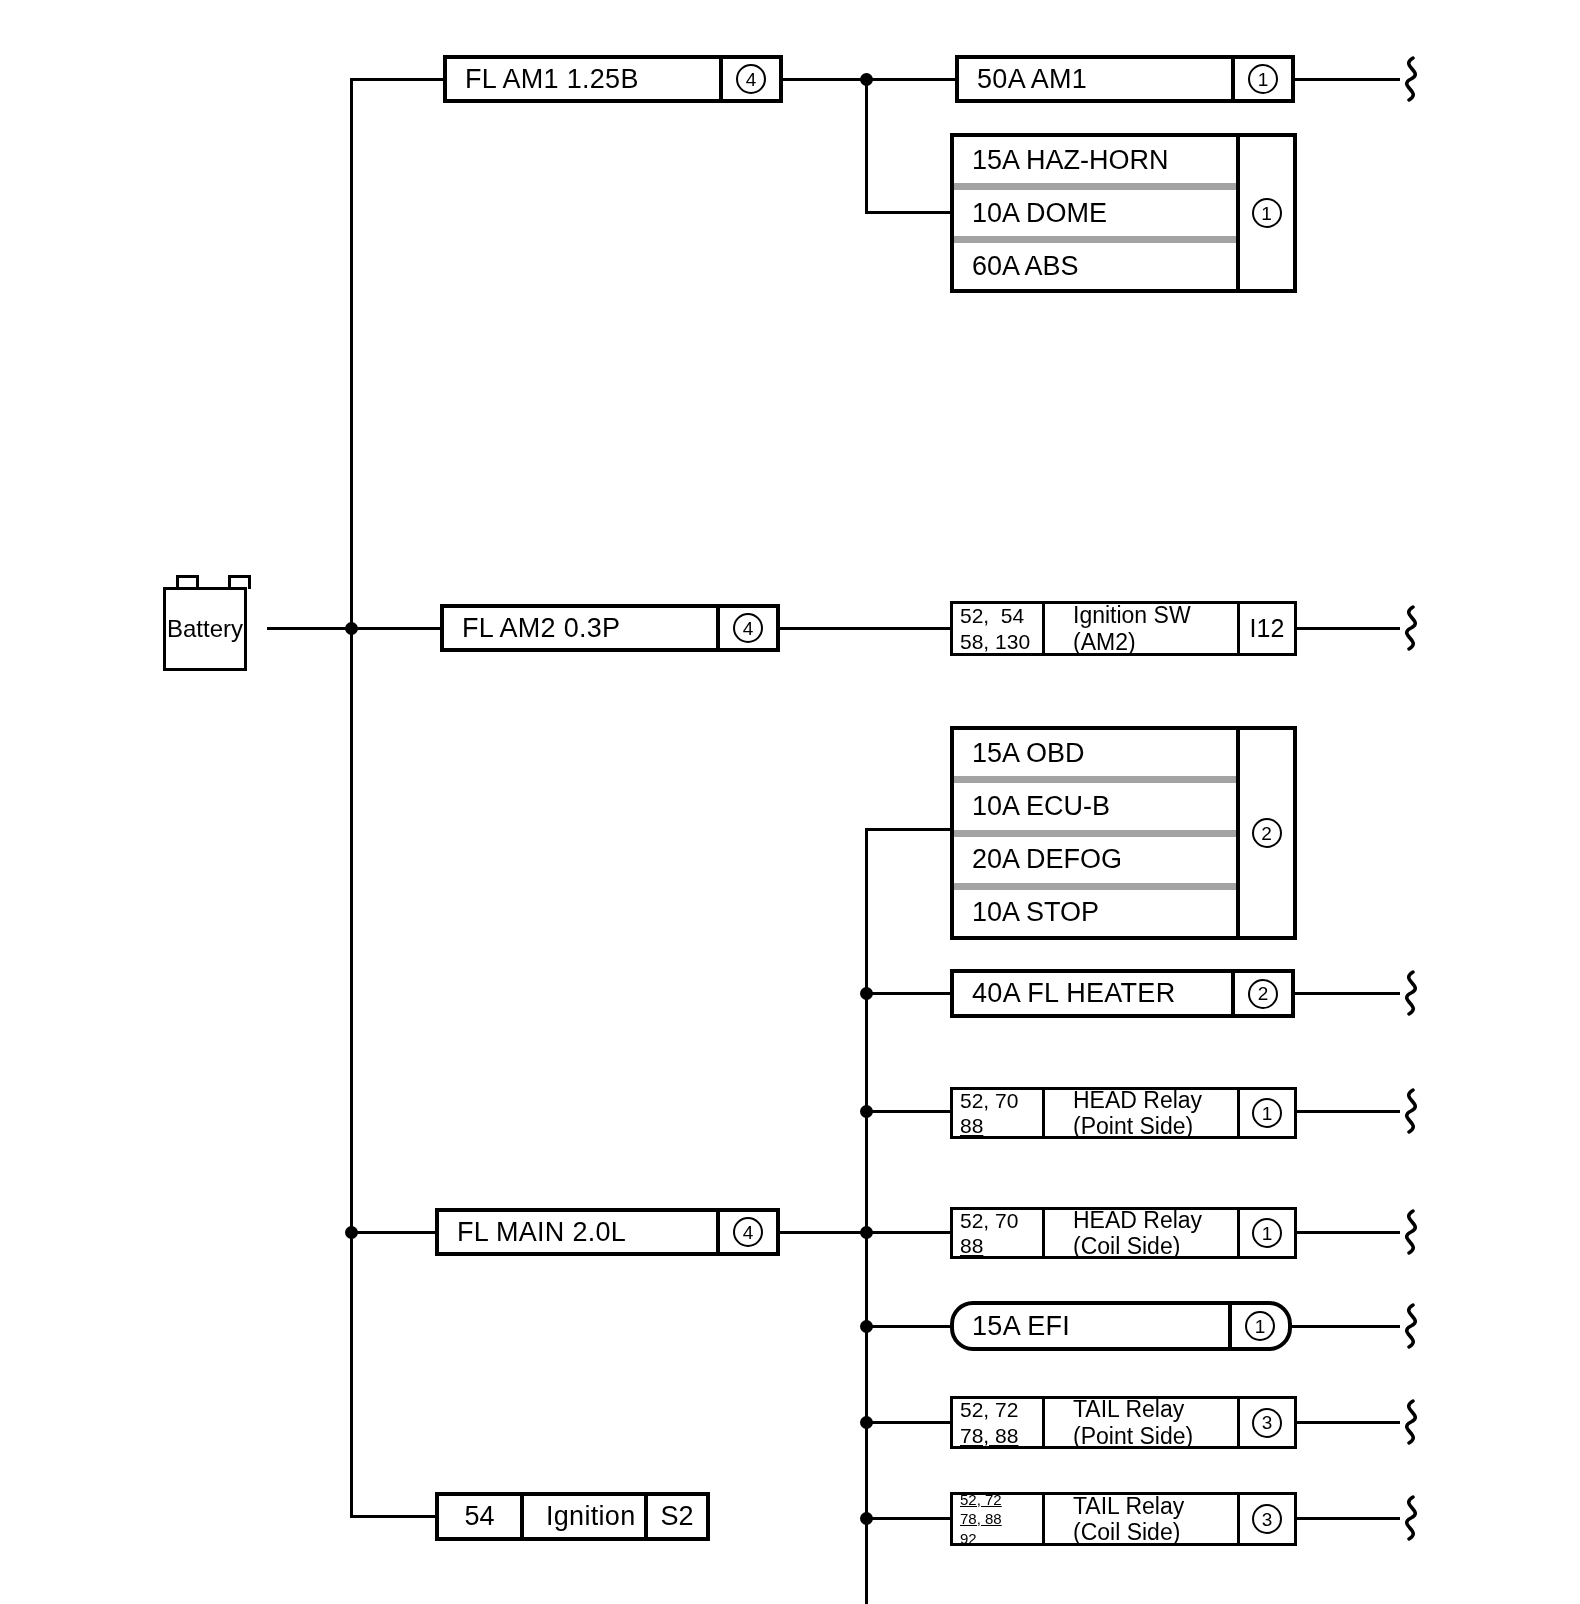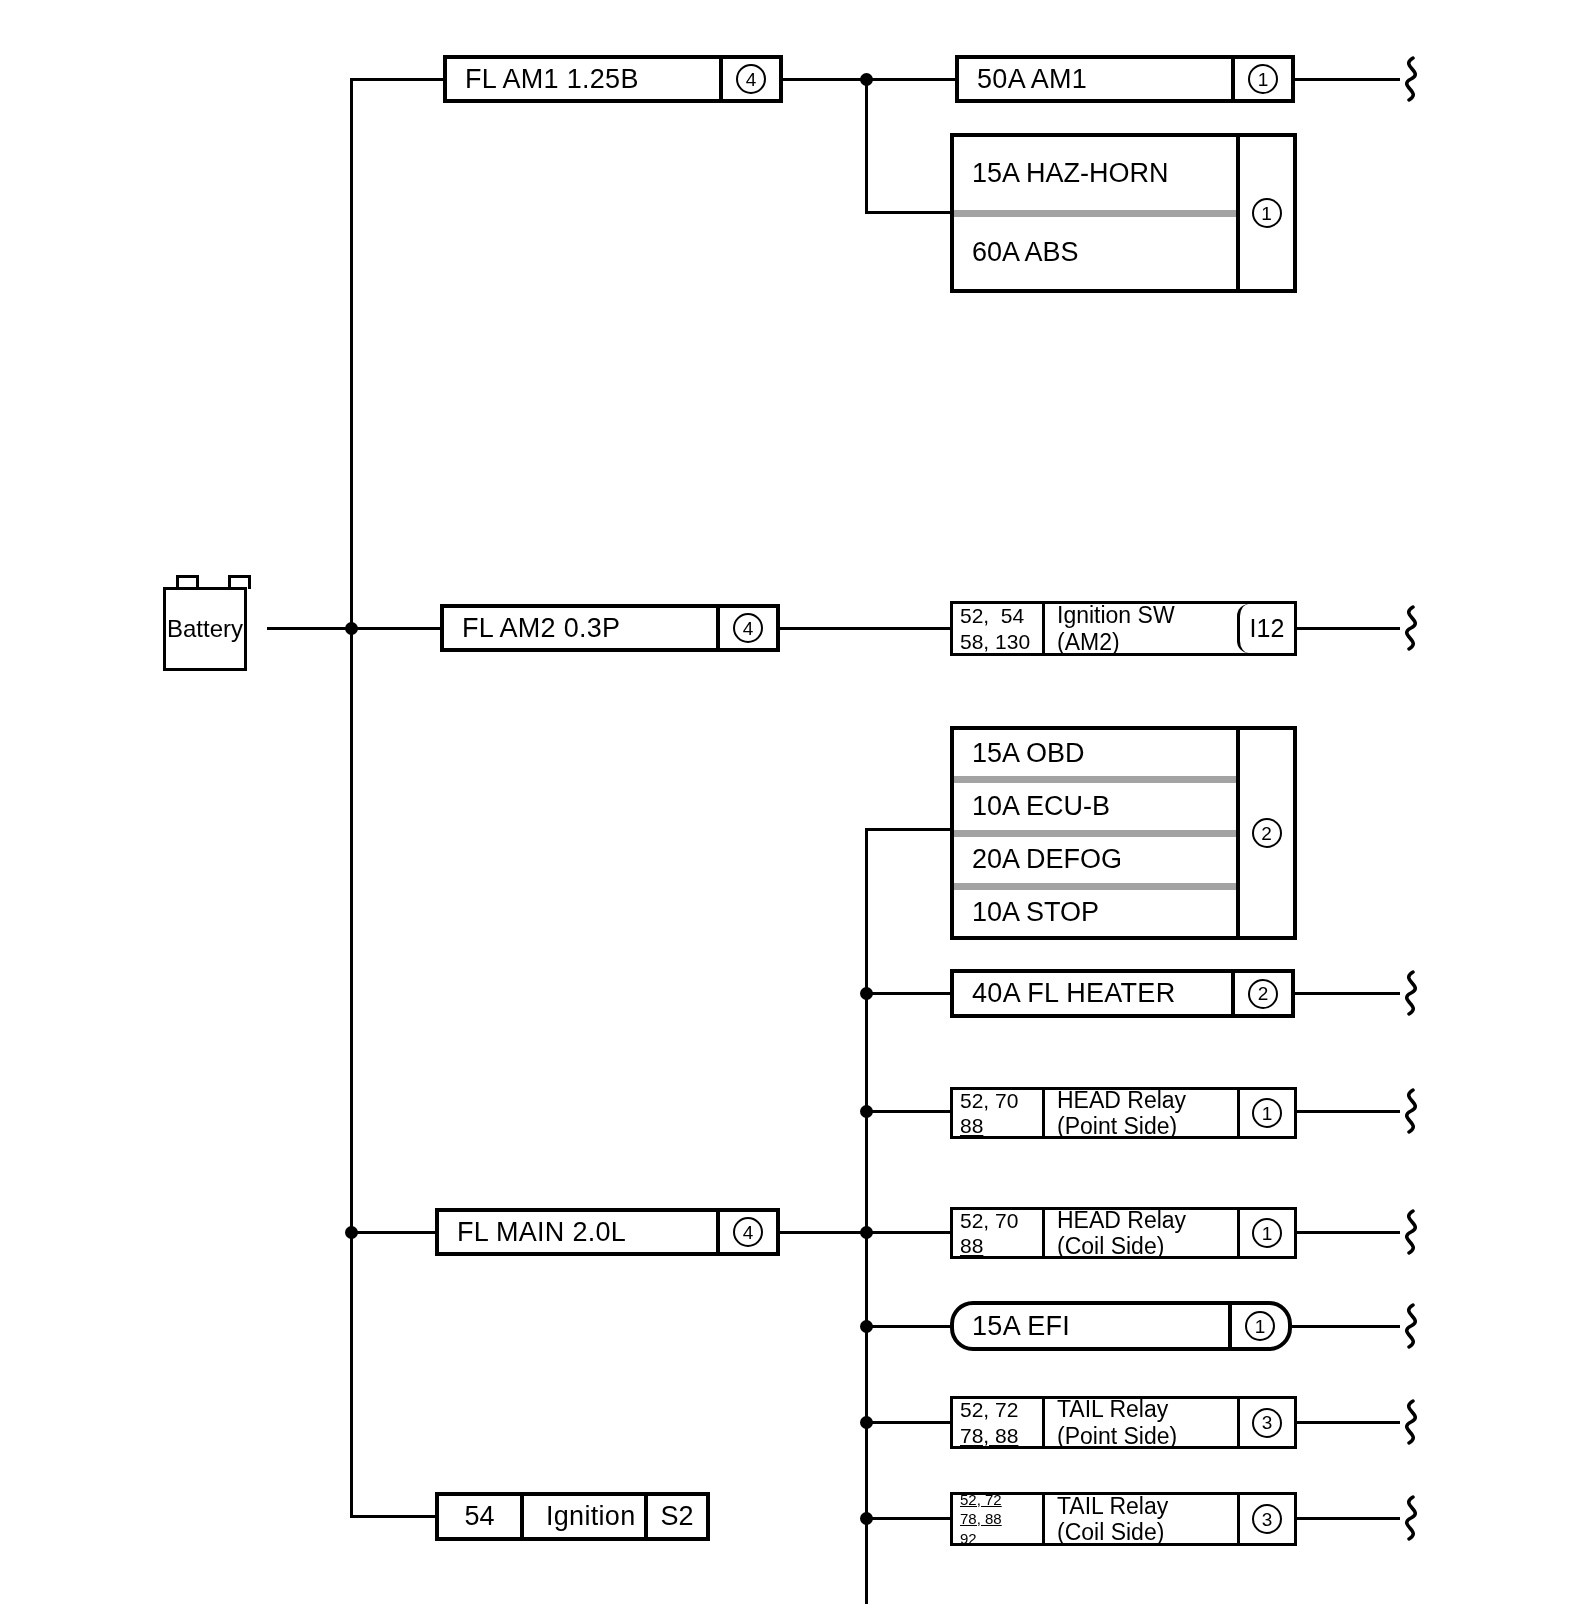--- a/index.html
+++ b/index.html
@@ -15,31 +15,31 @@
   }
   .wire { position: absolute; background: #000; }
   .dot { position: absolute; width: 13px; height: 13px; background: #000; border-radius: 50%; }
   .box {
     position: absolute;
     display: flex;
     align-items: stretch;
     border: 4px solid #000;
     background: #fff;
   }
-  .box.thin { border-width: 3px; }
+  .box.thin { border-width: 3px; gap: 16px; }
   .lbl { flex: 1; display: flex; align-items: center; padding-left: 18px; font-size: 27px; letter-spacing: .3px; }
   .tagcell { width: 60px; border-left: 4px solid #000; display: flex; align-items: center; justify-content: center; }
   .thin .tagcell { border-left-width: 3px; width: 57px; }
   .circ {
     width: 30px; height: 30px;
     border: 2px solid #000; border-radius: 50%;
     display: flex; align-items: center; justify-content: center;
     font-size: 19px; line-height: 1;
   }
-  .codecell { width: 57px; border-left: 3px solid #000; display: flex; align-items: center; justify-content: center; font-size: 25px; border-radius: 12px; }
+  .codecell { width: 57px; border-left: 3px solid #000; display: flex; align-items: center; justify-content: center; font-size: 25px; }
   .rows { flex: 1; display: flex; flex-direction: column; }
   .rowitem { flex: 1; display: flex; align-items: center; padding-left: 18px; font-size: 27px; border-bottom: 7px solid #a3a3a3; }
   .rowitem:last-child { border-bottom: none; }
   .refcell {
     width: 92px; border-right: 3px solid #000;
     display: flex; flex-direction: column; justify-content: center;
     padding-left: 7px; font-size: 21px; line-height: 1.2; white-space: pre;
   }
   .refcell.small { font-size: 15px; line-height: 1.3; }
   .midcell { flex: 1; display: flex; flex-direction: column; justify-content: center; padding-left: 12px; font-size: 23px; line-height: 1.15; }
@@ -169,20 +169,21 @@
   <div class="box" style="left:955px; top:55px; width:340px; height:48px;">
     <div class="lbl">50A AM1</div>
     <div class="tagcell">
         <span class="circ">1</span>
       </div>
   </div>
 
   <div class="box" style="left:950px; top:133px; width:347px; height:160px;">
     <div class="rows">
       <div class="rowitem">15A HAZ-HORN</div>
+      <div class="rowitem">10A DOME</div>
       <div class="rowitem">60A ABS</div>
     </div>
     <div class="tagcell" style="width:57px;">
         <span class="circ">1</span>
       </div>
   </div>
 
   <div class="box thin" style="left:950px; top:601px; width:347px; height:55px;">
     <div class="refcell">
       <span>52,  54</span>

